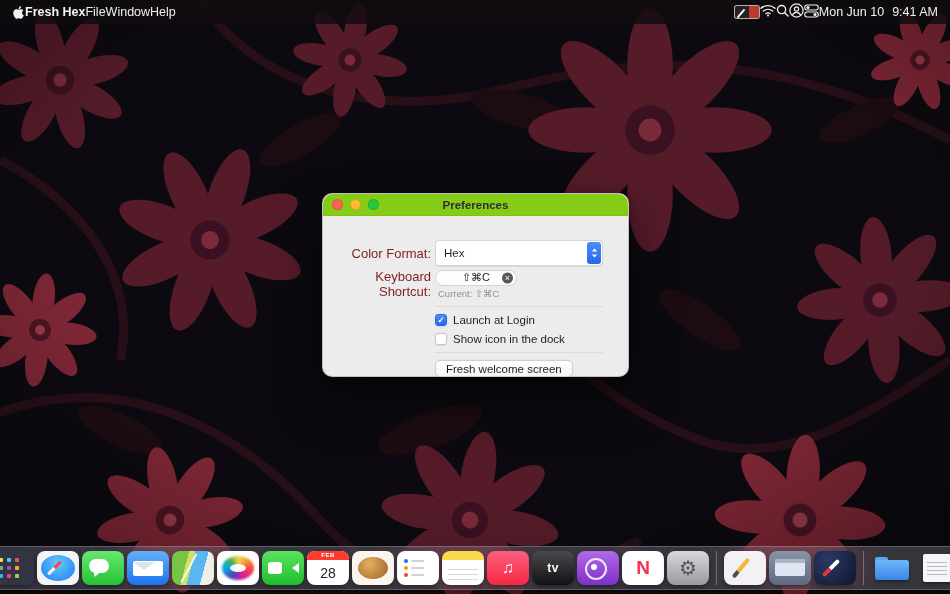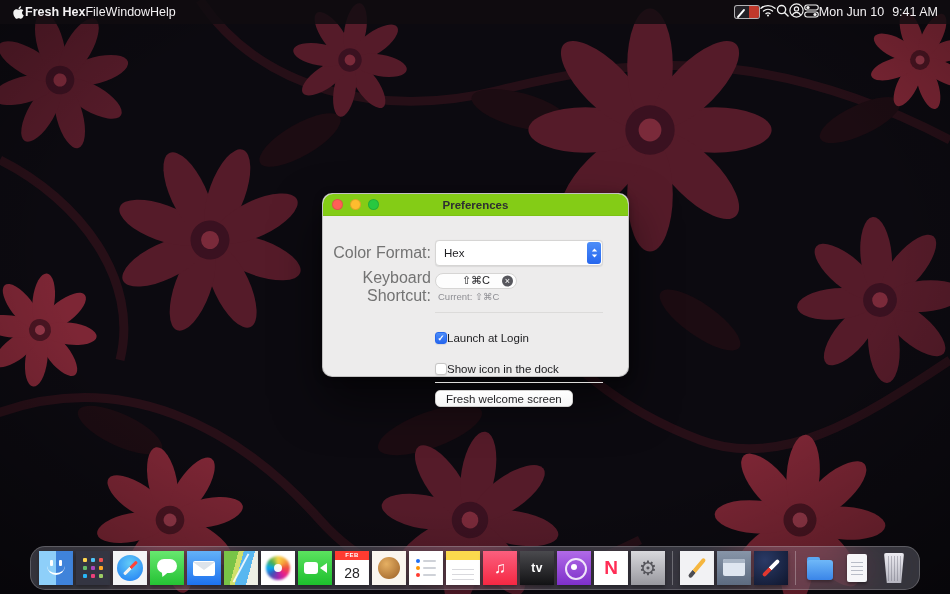--- a/index.html
+++ b/index.html
@@ -35,52 +35,52 @@
   .lights{position:absolute;left:9px;top:0;height:100%;display:flex;align-items:center;gap:7px}
   .light{width:11px;height:11px;border-radius:50%;display:inline-block}
   .light.red{background:#ff5f57;border:0.5px solid rgba(0,0,0,.12)}
   .light.yellow{background:#febc2e;border:0.5px solid rgba(0,0,0,.12)}
   .light.green{background:#28c840;border:0.5px solid rgba(0,0,0,.12)}
   .title{position:absolute;left:0;right:0;top:0;line-height:22px;text-align:center;
     font-size:11.5px;font-weight:700;color:#2e2e32}
   .form{padding-top:24px}
   .row{display:grid;grid-template-columns:108px 168px;column-gap:4px;align-items:center}
   .row+.row{margin-top:3px}
-  .flabel{text-align:right;font-size:16px;color:#737373}
+  .flabel{text-align:right;font-size:13px;color:#7f1d1d}
   .popup{position:relative;height:26px;background:#fff;border:1px solid #d6d5d4;border-radius:4px;
     display:flex;align-items:center;padding:0 18px 0 8px;font-size:11.5px;color:#1e1e21;
     box-shadow:0 .5px 1px rgba(0,0,0,.08);cursor:default}
   .popup-btn{position:absolute;right:1px;top:1px;bottom:1px;width:14px;border-radius:3px;
     background:linear-gradient(180deg,#4c8df8,#2767ee);display:flex;align-items:center;justify-content:center}
   .shortcut-wrap{display:flex;flex-direction:column;align-items:flex-start}
   .shortcut-field{position:relative;width:82px;height:16px;background:#fdfdfd;border:1px solid #d6d5d4;
     border-radius:8px;display:flex;align-items:center;justify-content:center;font-size:11px;color:#1e1e21}
   .shortcut-clear{position:absolute;right:3px;top:50%;transform:translateY(-50%);width:11px;height:11px;
     border-radius:50%;background:#57575d;color:#fff;font-size:9px;line-height:11px;text-align:center;cursor:default}
   .current{margin-top:2px;padding-left:3px;font-size:9.5px;color:#8f8f94;line-height:11px}
   .divider{height:1px;background:#dcdbda;margin-top:4px}
-  .check-row{display:flex;align-items:center;gap:0;margin-top:16px;cursor:default}
+  .check-row{display:flex;align-items:center;gap:6px;margin-top:4px;cursor:default}
   .cb{width:12px;height:12px;border-radius:3px;background:#fff;border:1px solid #c7c6c5;
     display:inline-flex;align-items:center;justify-content:center;
     box-shadow:0 .5px 1px rgba(0,0,0,.08)}
   .cb.checked{background:linear-gradient(180deg,#4c8df8,#2767ee);border-color:#2767ee}
   .cb.checked::after{content:"✓";color:#fff;font-size:8.5px;font-weight:700;line-height:1}
   .check-label{font-size:11.5px;color:#1e1e21}
   .wbutton{margin-top:4px;height:17px;padding:0 10px;font-size:11.5px;color:#1e1e21;
     background:linear-gradient(180deg,#ffffff,#f5f5f5);border:1px solid #d0cfce;border-radius:5px;
     box-shadow:0 .5px 1px rgba(0,0,0,.12);font-family:"Liberation Sans",sans-serif;cursor:default}
 
   
   .dock{position:absolute;bottom:4px;left:50%;transform:translateX(-50%);z-index:6;
     display:flex;align-items:center;gap:3px;padding:4px 8px;border-radius:15px;
     background:rgba(150,150,165,.32);border:1px solid rgba(255,255,255,.2);
     backdrop-filter:blur(18px) saturate(1.3)}
   .dock-sep{width:1px;height:34px;background:rgba(255,255,255,.28);margin:0 4px}
   .dock-item{display:flex}
-  .di{position:relative;width:34px;height:34px;border-radius:0;overflow:hidden;
+  .di{position:relative;width:42px;height:34px;border-radius:8px;overflow:hidden;
     box-shadow:0 2px 4px rgba(0,0,0,.35)}
   .di::before,.di::after{content:"";position:absolute}
 
   .ic-finder{background:linear-gradient(90deg,#8ecff9 0 50%,#3f83da 50% 100%)}
   .ic-finder::before{left:11px;top:9px;width:2.5px;height:6px;border-radius:1px;background:#fff;
     box-shadow:9px 0 0 #fff}
   .ic-finder::after{left:8px;top:10px;width:18px;height:12px;border-bottom:2px solid #fff;
     border-radius:0 0 9px 9px}
 
   .ic-launchpad{background:rgba(52,55,68,.82)}

